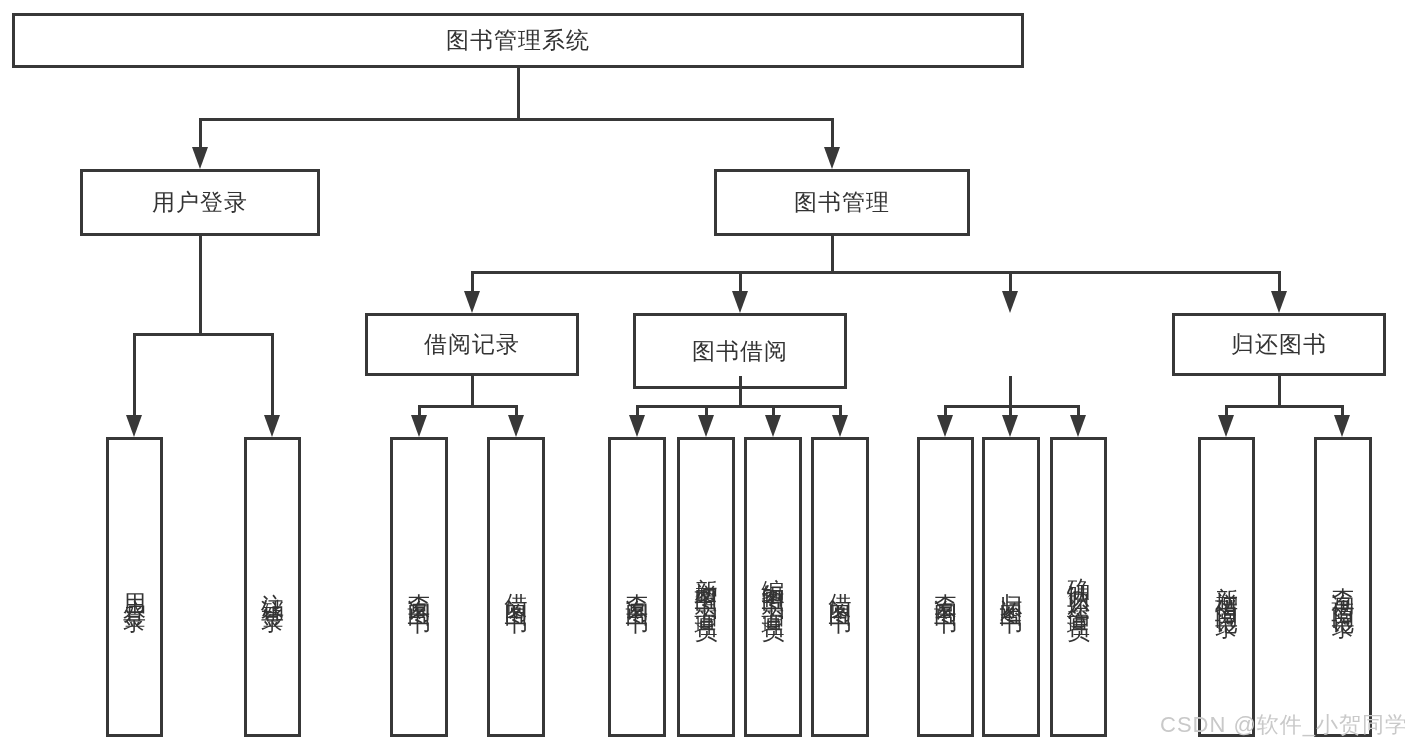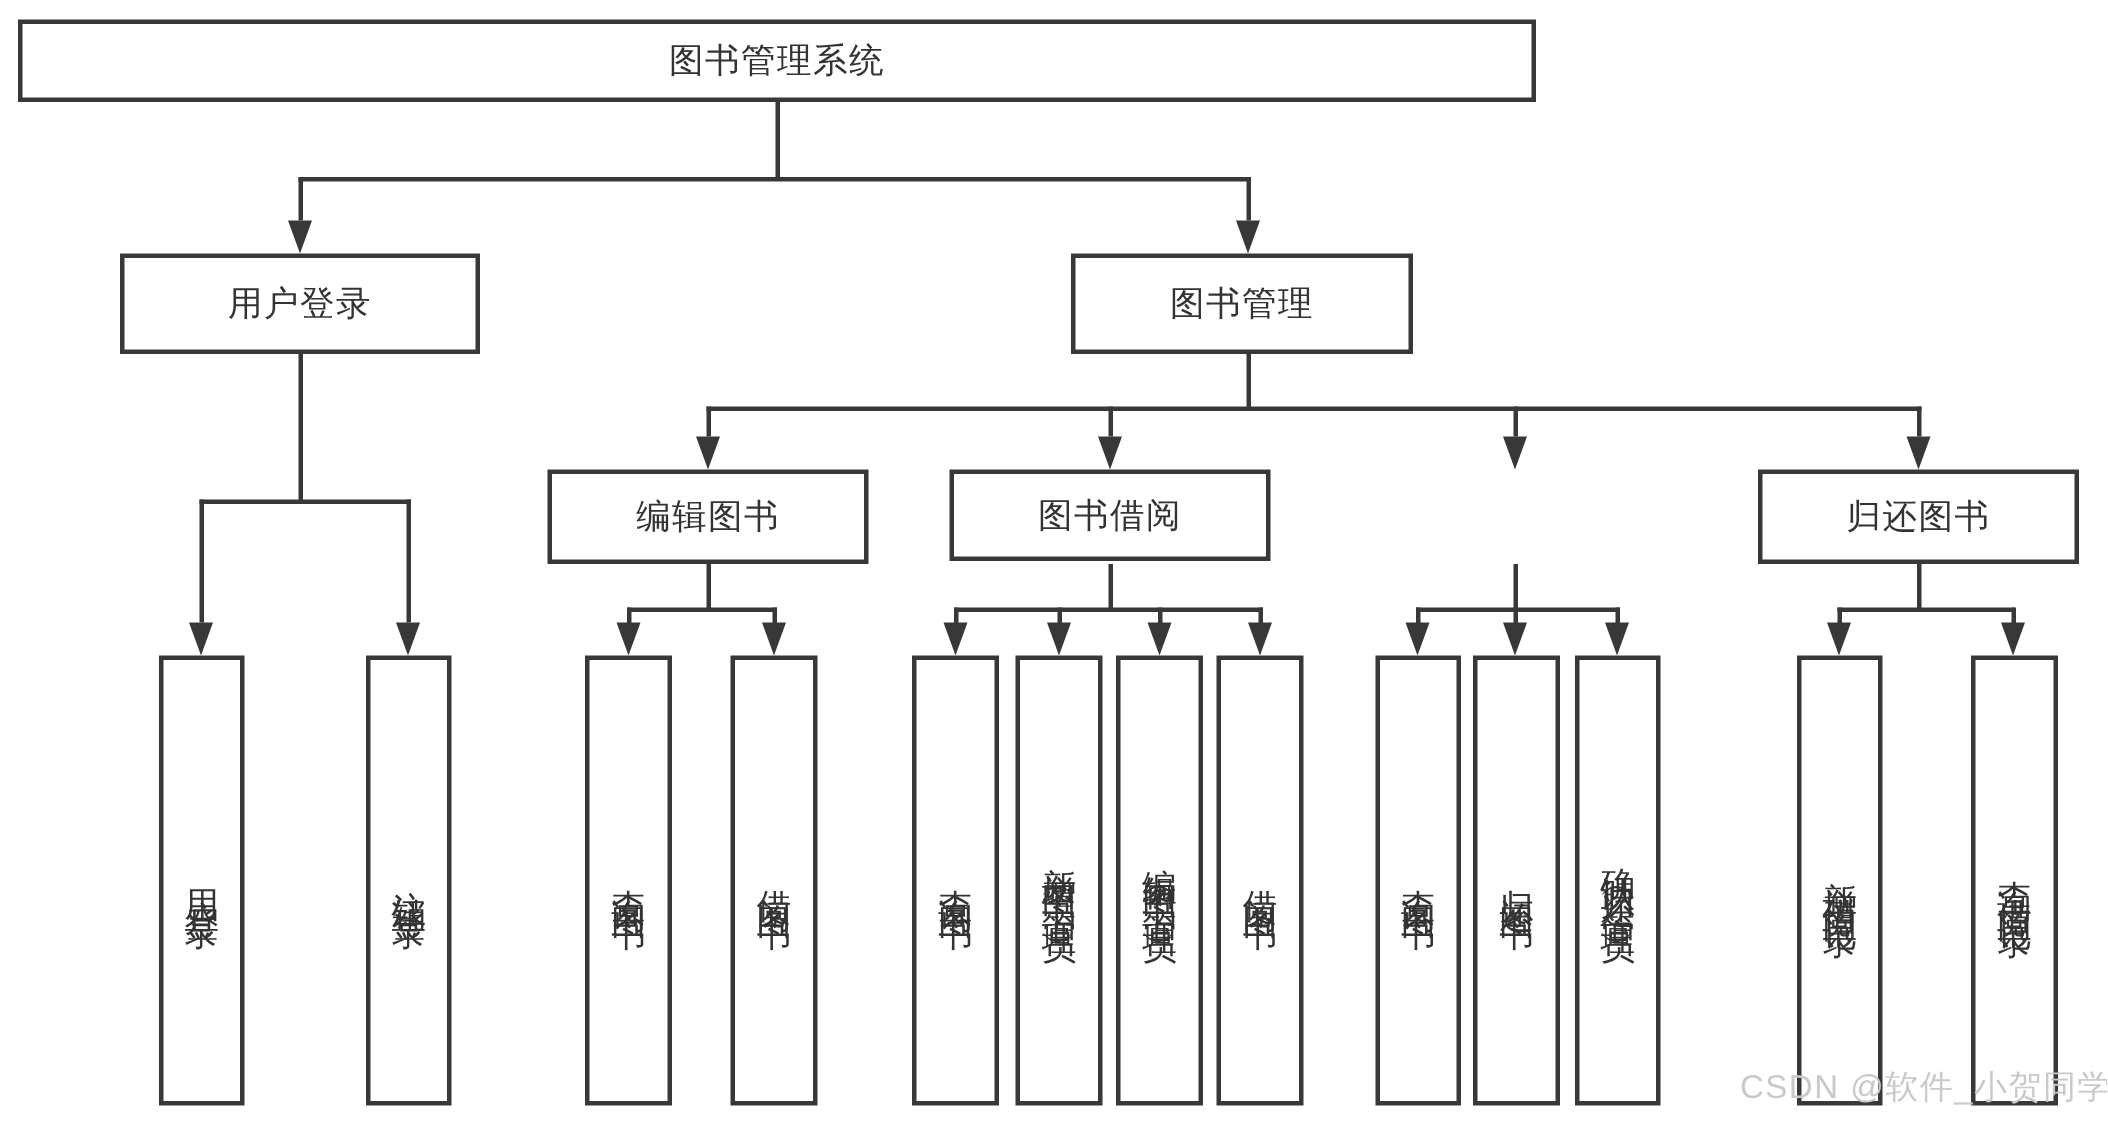--- a/index.html
+++ b/index.html
@@ -71,21 +71,21 @@
   <div class="hl" style="left:199px; top:118px; width:635px;"></div>
 
   <div class="vl" style="left:199px; top:118px; height:29px;"></div>
   <div class="ar" style="left:192px; top:147px;"></div>
   <div class="vl" style="left:831px; top:118px; height:29px;"></div>
   <div class="ar" style="left:824px; top:147px;"></div>
 
   <div class="box hbox" style="left:80px; top:169px; width:240px; height:67px;">
     <span class="label">用户登录</span>
   </div>
-  <div class="box hbox" style="left:714px; top:169px; width:228px; height:67px;">
+  <div class="box hbox" style="left:714px; top:169px; width:256px; height:67px;">
     <span class="label">图书管理</span>
   </div>
 
   <div class="vl" style="left:199px; top:236px; height:100px;"></div>
   <div class="hl" style="left:133px; top:333px; width:141px;"></div>
   <div class="vl" style="left:133px; top:333px; height:82px;"></div>
   <div class="ar" style="left:126px; top:415px;"></div>
   <div class="vl" style="left:271px; top:333px; height:82px;"></div>
   <div class="ar" style="left:264px; top:415px;"></div>
 
@@ -94,23 +94,23 @@
   <div class="vl" style="left:471px; top:271px; height:20px;"></div>
   <div class="ar" style="left:464px; top:291px;"></div>
   <div class="vl" style="left:739px; top:271px; height:20px;"></div>
   <div class="ar" style="left:732px; top:291px;"></div>
   <div class="vl" style="left:1009px; top:271px; height:20px;"></div>
   <div class="ar" style="left:1002px; top:291px;"></div>
   <div class="vl" style="left:1278px; top:271px; height:20px;"></div>
   <div class="ar" style="left:1271px; top:291px;"></div>
 
   <div class="box hbox" style="left:365px; top:313px; width:214px; height:63px;">
-    <span class="label">编辑图书</span>
+    <span class="label">借阅记录</span>
   </div>
-  <div class="box hbox" style="left:633px; top:313px; width:214px; height:61px;">
+  <div class="box hbox" style="left:633px; top:313px; width:214px; height:76px;">
     <span class="label">图书借阅</span>
   </div>
   <div class="box hbox" style="left:1172px; top:313px; width:214px; height:63px;">
     <span class="label">归还图书</span>
   </div>
 
   <div class="vl" style="left:471px; top:376px; height:31px;"></div>
   <div class="hl" style="left:418px; top:405px; width:100px;"></div>
   <div class="vl" style="left:418px; top:405px; height:12px;"></div>
   <div class="ar" style="left:411px; top:415px;"></div>

